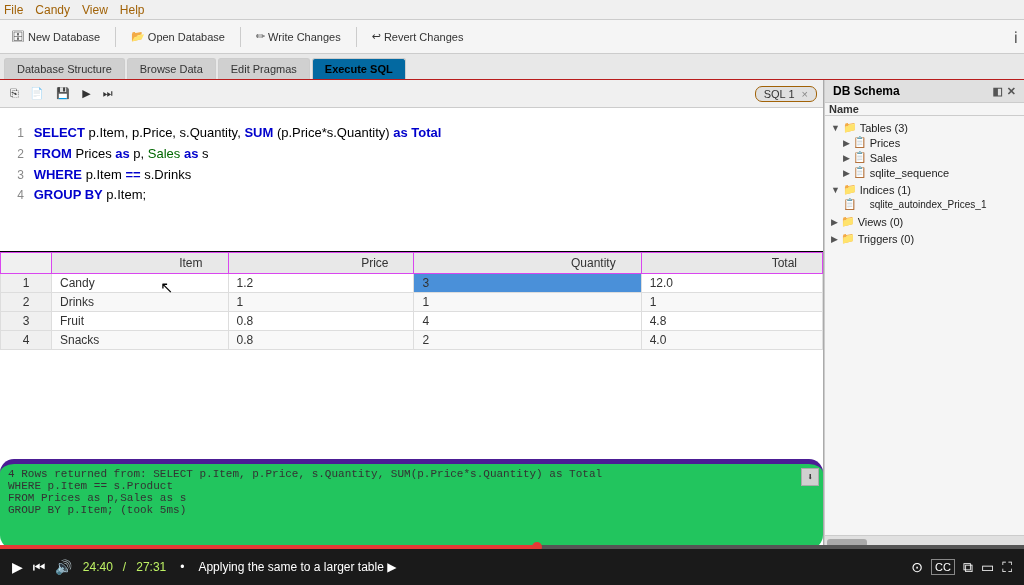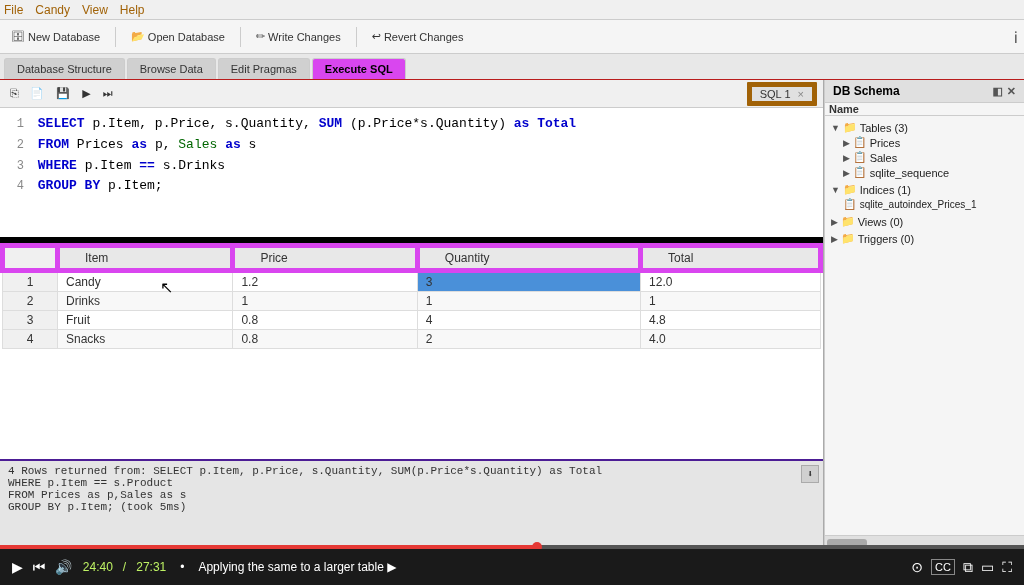--- a/index.html
+++ b/index.html
@@ -58,21 +58,21 @@
       font-size: 11px;
       cursor: pointer;
       border: 1px solid #ccc;
       border-bottom: none;
       background: #d0d0d0;
       color: #333;
       margin-right: 2px;
       border-radius: 3px 3px 0 0;
     }
     .tab.active {
-      background: #d946ef;
+      background: #0369a1;
       color: #000;
       font-weight: bold;
     }
 
     
     .main-layout {
       display: flex;
       height: calc(585px - 20px - 34px - 26px - 36px);
     }
 
@@ -91,38 +91,39 @@
       border-bottom: 1px solid #ccc;
       padding: 3px 6px;
       display: flex;
       align-items: center;
       gap: 4px;
       height: 28px;
     }
     .sql-tab {
       font-size: 11px;
       background: #e0e0e0;
-      border: 5px solid #a16207;
+      border: 1px solid #a16207;
       padding: 1px 8px;
-      border-radius: 1px;
+      border-radius: 7px;
       cursor: pointer;
       color: #333;
     }
 
     
     .sql-editor {
       background: #fff;
       padding: 6px 8px;
-      font-family: Liberation Mono, monospace;
+      font-family: Liberation Sans, sans-serif;
       font-size: 13px;
       line-height: 1.6;
       flex: 0 0 auto;
       height: 135px;
-      border-bottom: 6px solid #000000;
+      border-bottom: 1px solid #000000;
       overflow: hidden;
+      margin-top: 9px;
     }
     .line-num {
       color: #888;
       display: inline-block;
       width: 16px;
       text-align: right;
       margin-right: 6px;
       font-size: 12px;
     }
     .kw-blue { color: #0000cc; font-weight: bold; }
@@ -133,23 +134,23 @@
       overflow: auto;
       background: #fff;
     }
     .results-table {
       width: 100%;
       border-collapse: collapse;
       font-size: 12px;
     }
     .results-table th {
       background: #e8e8e8;
-      border: 5px solid #d946ef;
+      border: 1px solid #d946ef;
       padding: 3px 25px;
-      text-align: left;
+      text-align: right;
       font-weight: normal;
       color: #333;
     }
     .results-table td {
       border: 1px solid #ddd;
       padding: 2px 8px;
       color: #333;
     }
     .results-table tr:nth-child(odd) td { background: #fff; }
     .results-table tr:nth-child(even) td { background: #f8f8f8; }
@@ -157,28 +158,29 @@
     .row-num {
       color: #888;
       background: #f0f0f0 !important;
       width: 16px;
       text-align: center;
     }
 
     
     .log-area {
       height: 90px;
-      background: #e5e5e5;
-      border-top: 2px solid #4c1d95;
+      background: #22c55e;
+      border-top: 5px solid #4c1d95;
       padding: 4px 8px;
       font-family: 'Courier New', monospace;
       font-size: 11px;
       color: #333;
       overflow: auto;
       position: relative;
+      border-radius: 14px;
     }
     .log-icon {
       position: absolute;
       right: 4px;
       top: 4px;
       width: 18px;
       height: 18px;
       background: #d0d0d0;
       border: 1px solid #aaa;
       display: flex;
@@ -508,21 +510,21 @@
       </div>
 
       <div class="schema-section">
         <div class="schema-row">
           <span class="triangle">▼</span>
           <span class="folder-icon">📁</span>
           <span class="schema-label">Indices (1)</span>
         </div>
         <div class="schema-row indent1">
           <span class="folder-icon">📋</span>
-          <span class="schema-label" style="font-size:10px;">sqlite_autoindex_Prices_1</span>
+          <span class="schema-label" style="font-size:10px;margin-left:10px;">sqlite_autoindex_Prices_1</span>
         </div>
       </div>
 
       <div class="schema-section">
         <div class="schema-row">
           <span class="triangle-right">▶</span>
           <span class="folder-icon">📁</span>
           <span class="schema-label">Views (0)</span>
         </div>
       </div>

